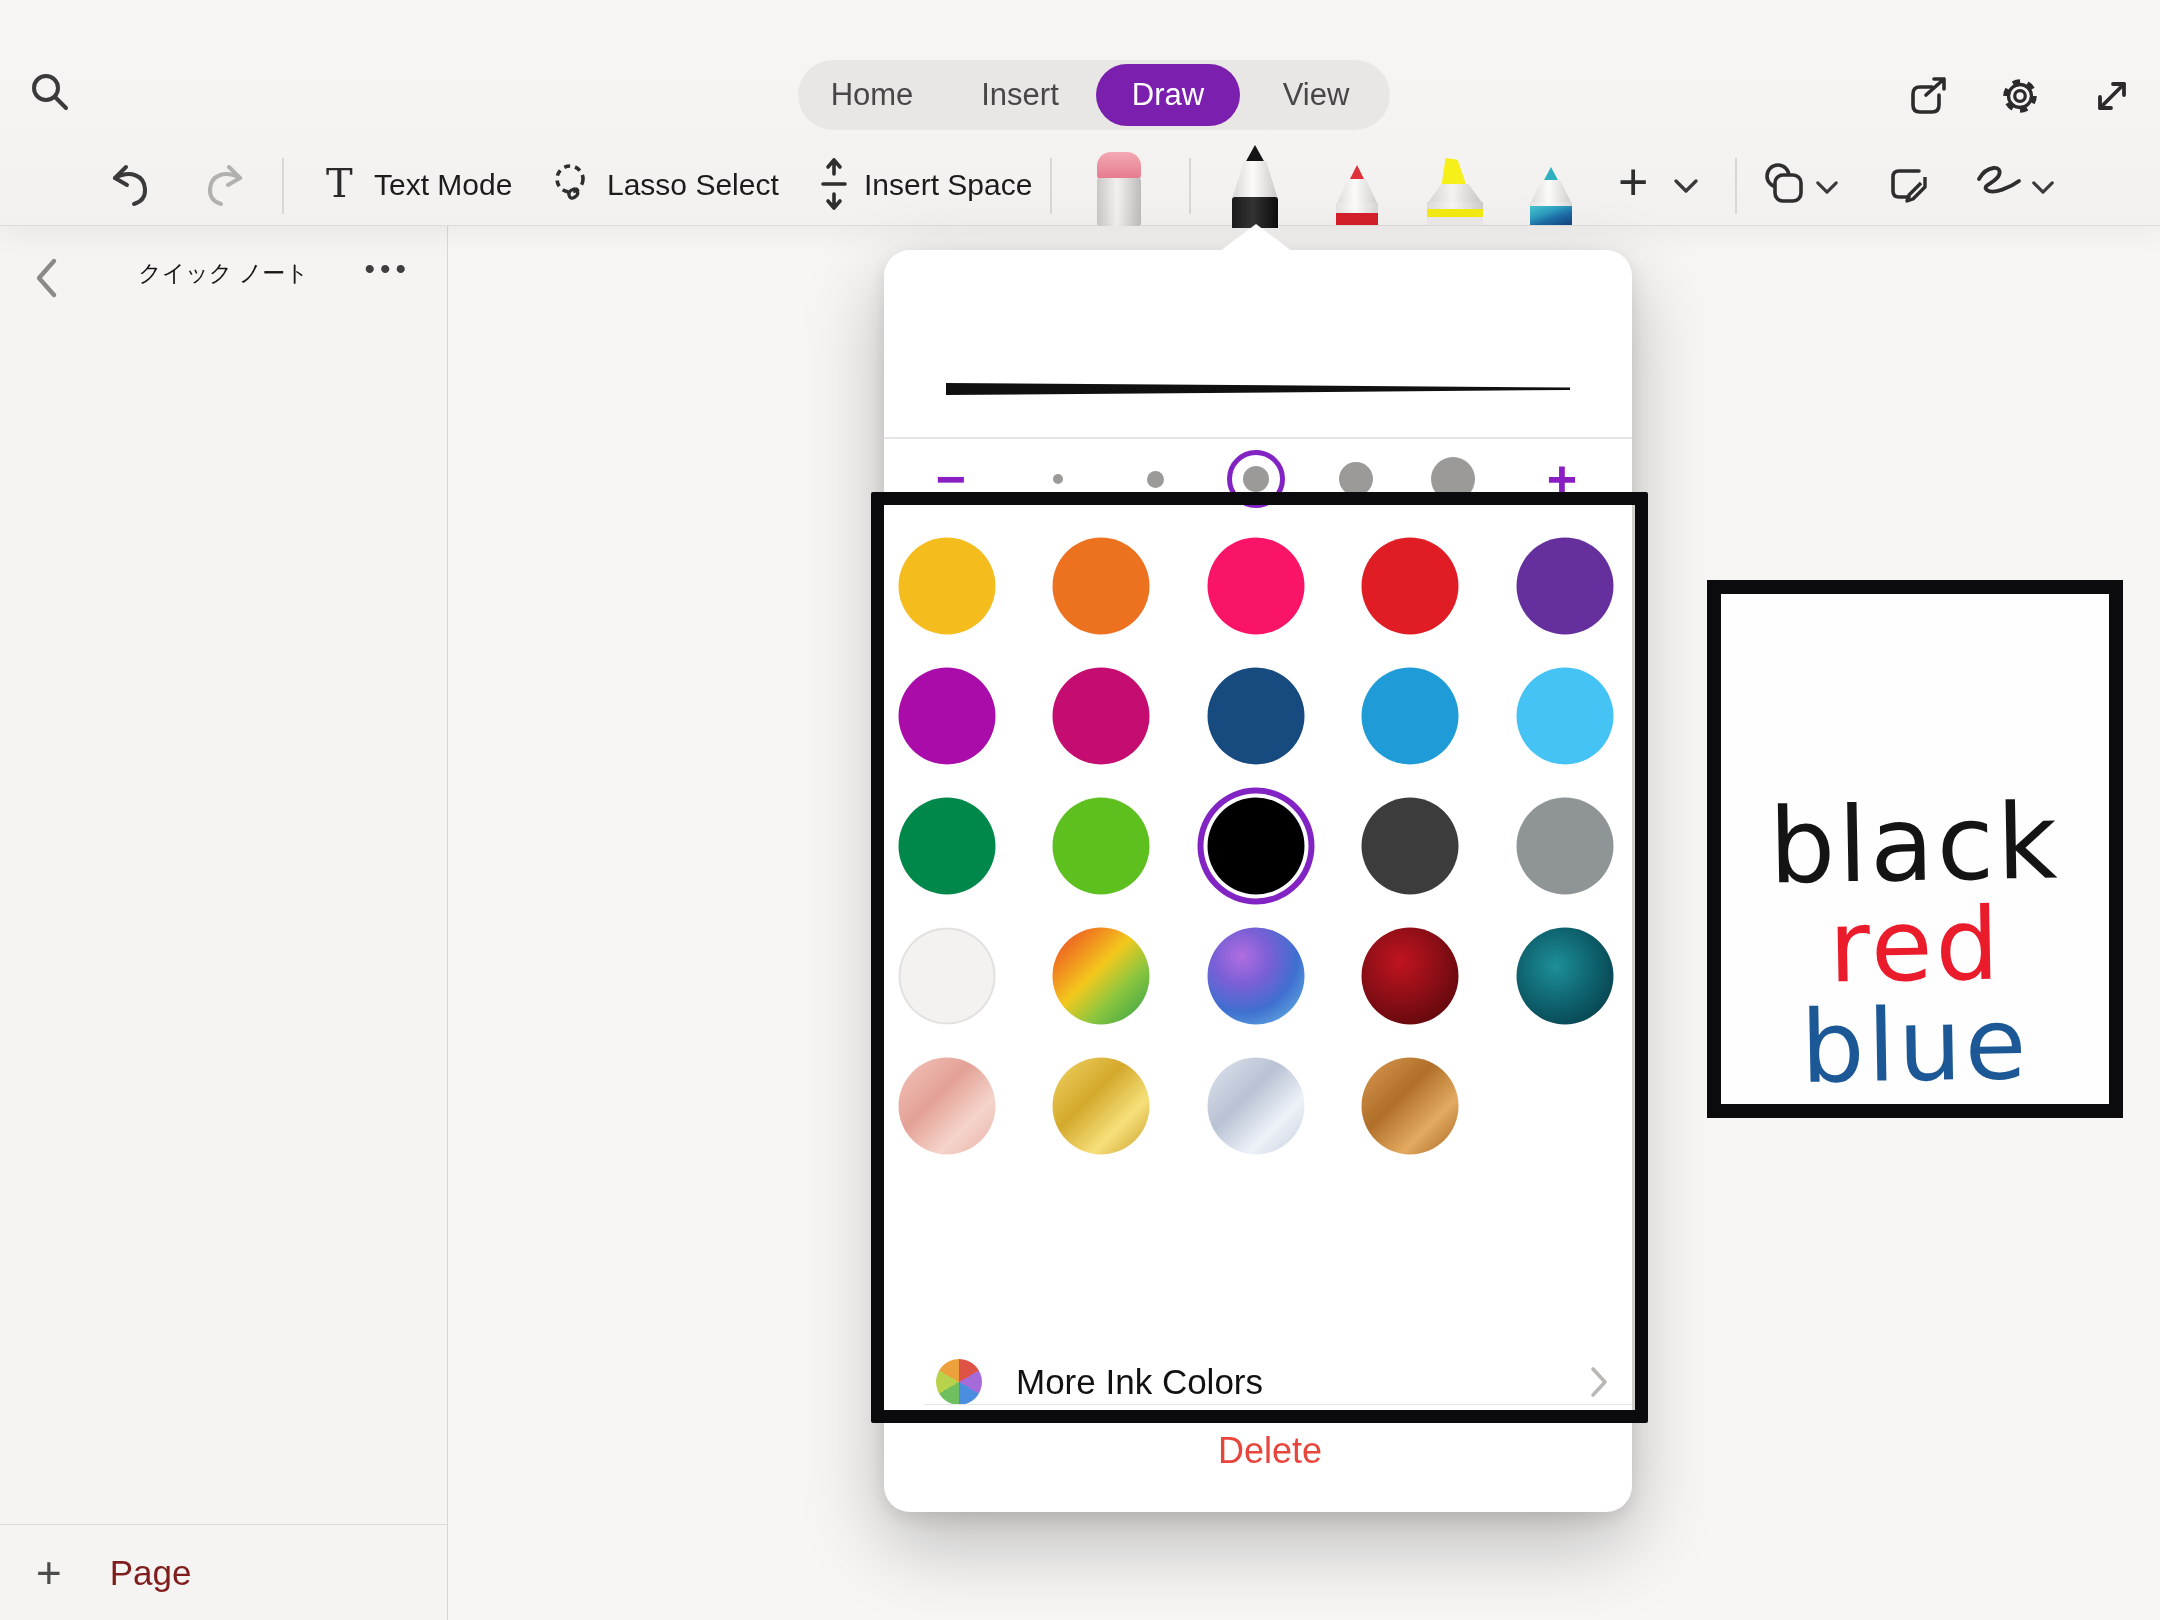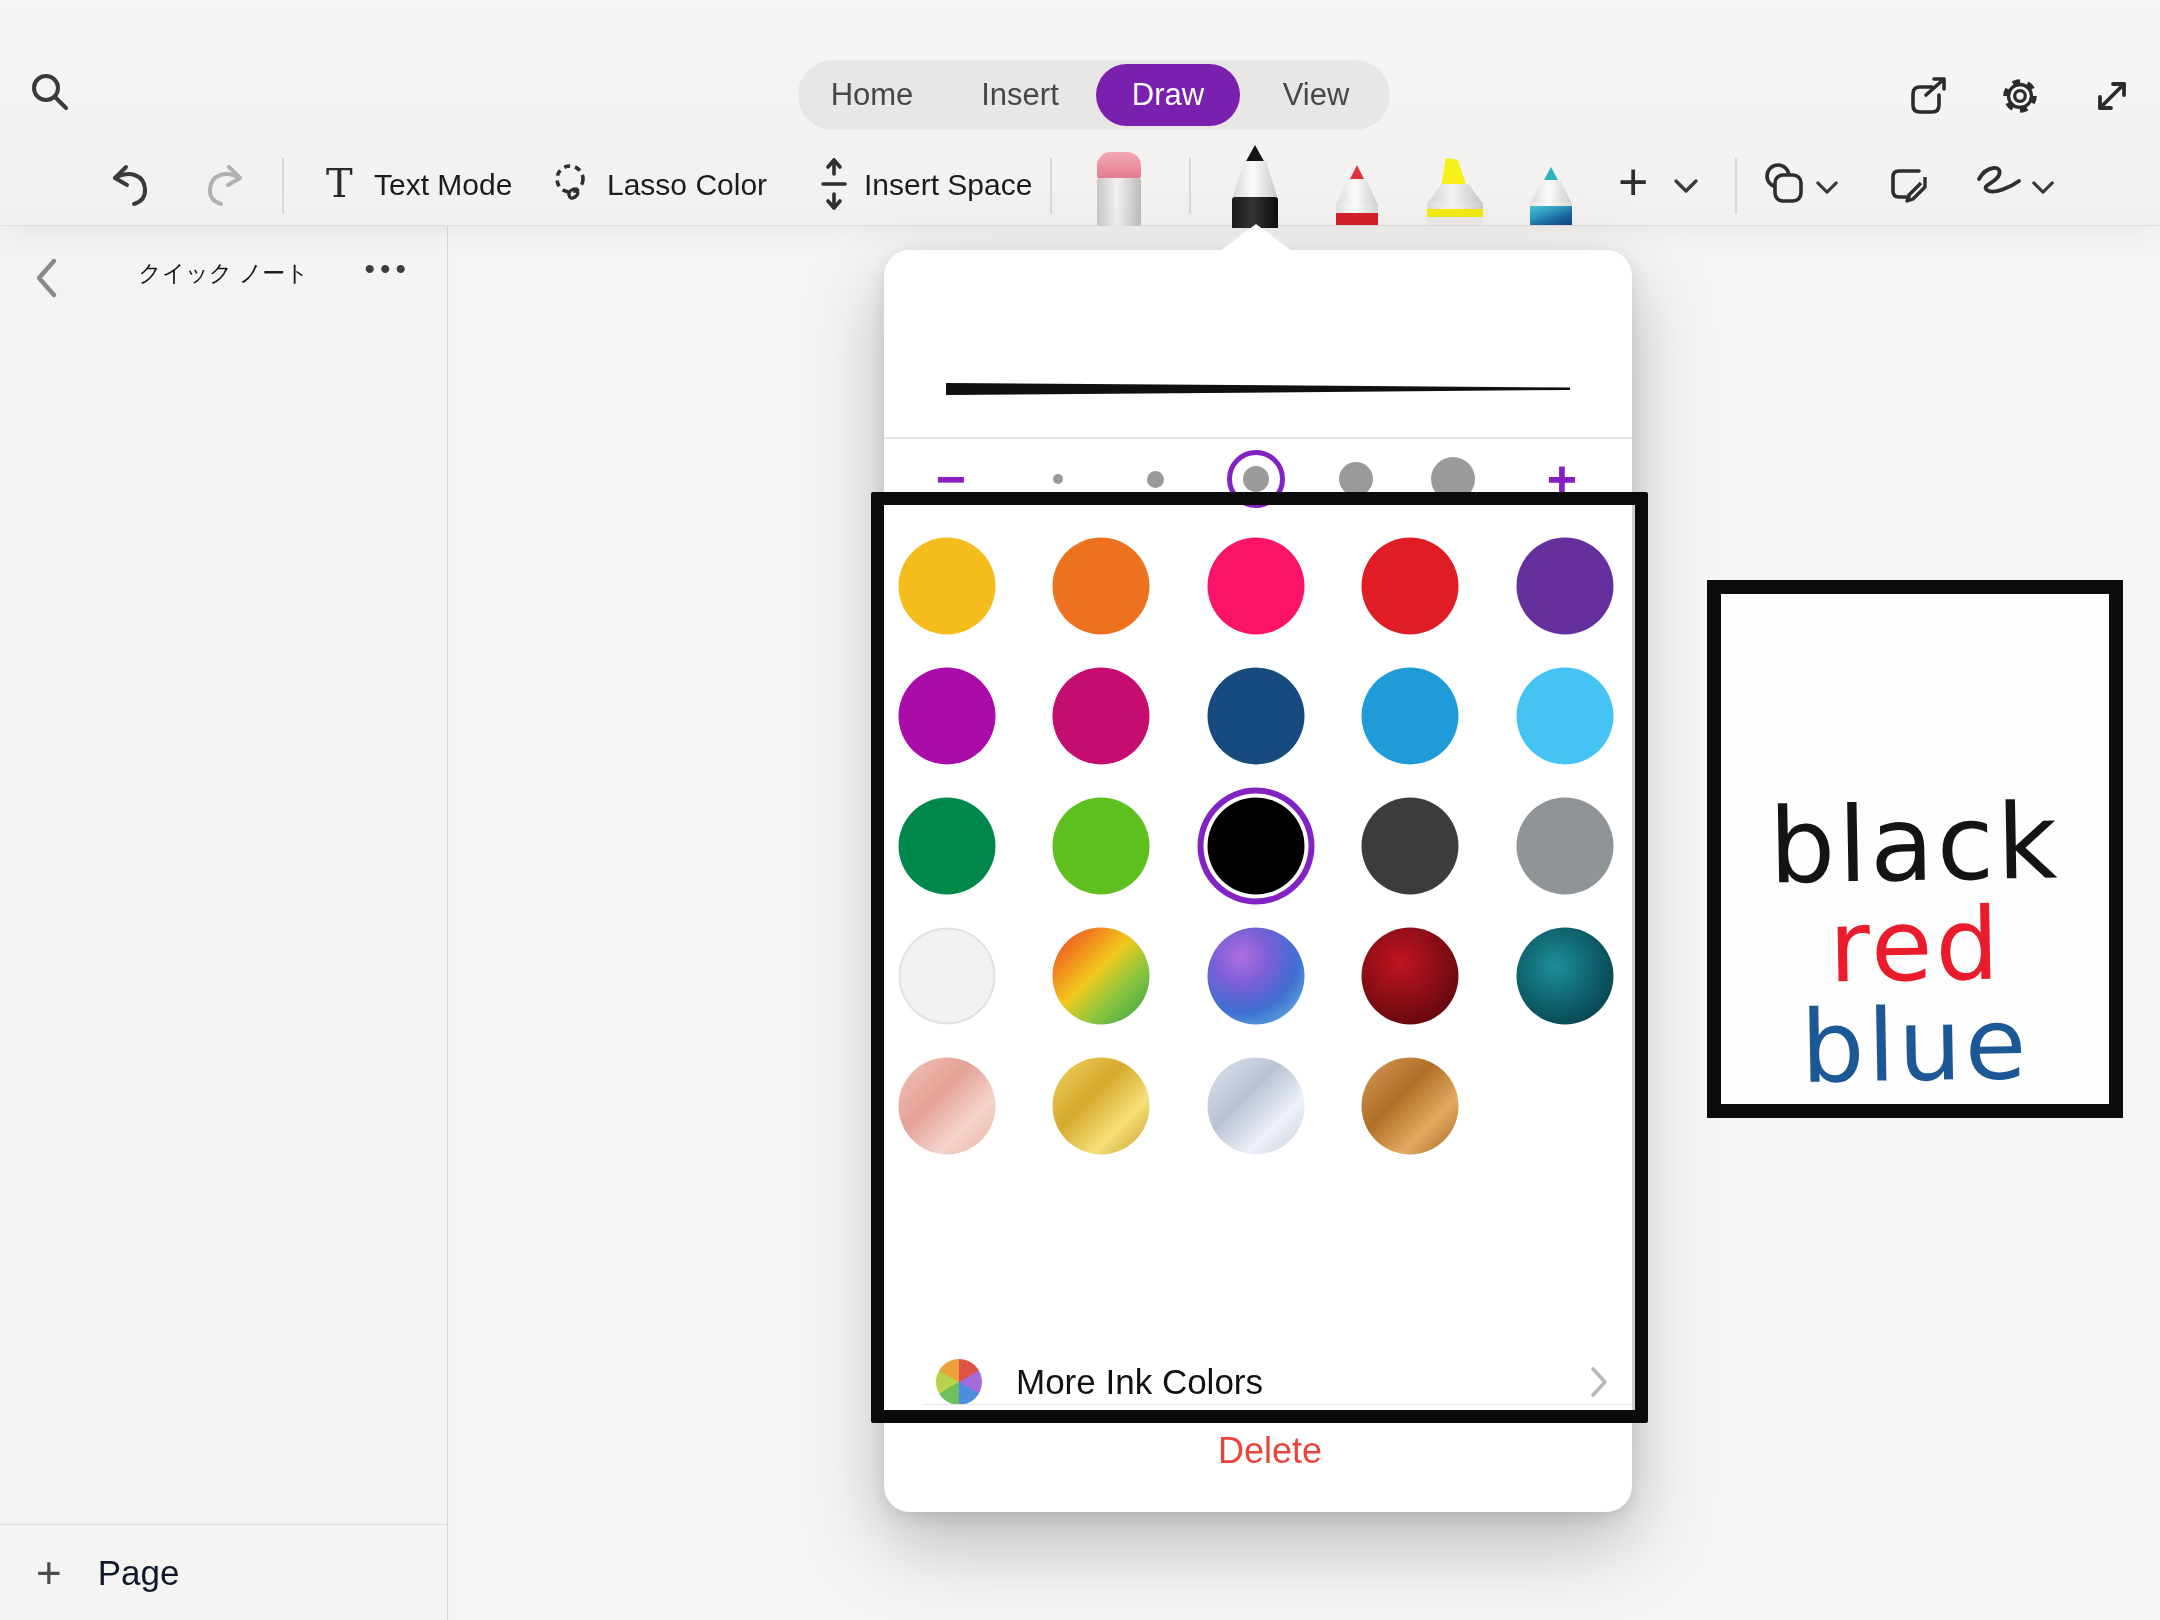--- a/index.html
+++ b/index.html
@@ -42,21 +42,21 @@
   .sb-more { position:absolute; right:36px; top:2px; font-size:30px; letter-spacing:5px; color:#3e3e3e; }
   .page-item { position:absolute; left:0; top:97px; width:448px; height:120px; background:#d7d5d3; }
   .pi-title { position:absolute; left:33px; top:16px; font-size:36px; color:#121212; }
   .pi-sub   { position:absolute; left:33px; top:72px; font-size:29px; color:#5d5c5b; }
   .pi-thumb { position:absolute; left:330px; top:14px; width:87px; height:88px; background:#fff;
               border:3px solid #4a4a4a; border-radius:10px; overflow:hidden; padding:8px 0 0 7px; }
   .pi-thumb div { font-size:20px; line-height:32px; white-space:nowrap; font-style:italic; }
   .addpage { position:absolute; left:0; bottom:0; width:448px; height:96px; border-top:1px solid #dcdbd9;
              display:flex; align-items:center; }
   .addpage .plus { font-size:44px; color:#4b4b4b; font-weight:300; margin-left:36px; }
-  .addpage .lbl { font-size:35px; color:#0f172a; margin-left:36px; }
+  .addpage .lbl { font-size:35px; color:#7f1d1d; margin-left:48px; }
 
   
   .canvas { position:absolute; left:449px; top:226px; right:0; bottom:0; background:#f7f6f5; }
 
   
   .ink-box { position:absolute; left:1707px; top:580px; width:416px; height:538px;
              border:14px solid #0c0c0e; background:#fefefe; z-index:8;
              display:flex; flex-direction:column; justify-content:flex-end; align-items:center;
              padding:8px 0; }
   .ink-word { font-family:"DejaVu Sans", cursive, sans-serif; font-weight:400; letter-spacing:3px;
@@ -155,21 +155,21 @@
 
     <div class="tool-label" style="left:326px; font-family:'DejaVu Serif',serif; font-size:40px; top:160px; color:#2a2a2a;">T</div>
     <div class="tool-label" style="left:374px;">Text Mode</div>
 
     <div class="iconbtn" style="left:548px; top:160px; width:46px; height:46px;">
       <svg width="44" height="44" viewBox="0 0 44 44">
         <circle cx="21" cy="18" r="13" fill="none" stroke="#2e2e2e" stroke-width="3.6" stroke-dasharray="6 5"></circle>
         <path d="M27 28 q4 5 -1 8 q-5 3 -6 -2 q-1 -4 5 -6" fill="none" stroke="#2e2e2e" stroke-width="3.4" stroke-linecap="round"></path>
       </svg>
     </div>
-    <div class="tool-label" style="left:607px;">Lasso Color</div>
+    <div class="tool-label" style="left:607px;">Lasso Select</div>
 
     <div class="iconbtn" style="left:812px; top:156px; width:44px; height:56px;">
       <svg width="42" height="56" viewBox="0 0 42 56">
         <path d="M21 4 v14 M21 4 l-6 7 M21 4 l6 7" fill="none" stroke="#2e2e2e" stroke-width="3.6" stroke-linecap="round" stroke-linejoin="round"></path>
         <line x1="10" y1="28" x2="32" y2="28" stroke="#2e2e2e" stroke-width="3.6" stroke-linecap="round"></line>
         <path d="M21 52 v-14 M21 52 l-6 -7 M21 52 l6 -7" fill="none" stroke="#2e2e2e" stroke-width="3.6" stroke-linecap="round" stroke-linejoin="round"></path>
       </svg>
     </div>
     <div class="tool-label" style="left:864px;">Insert Space</div>
 

